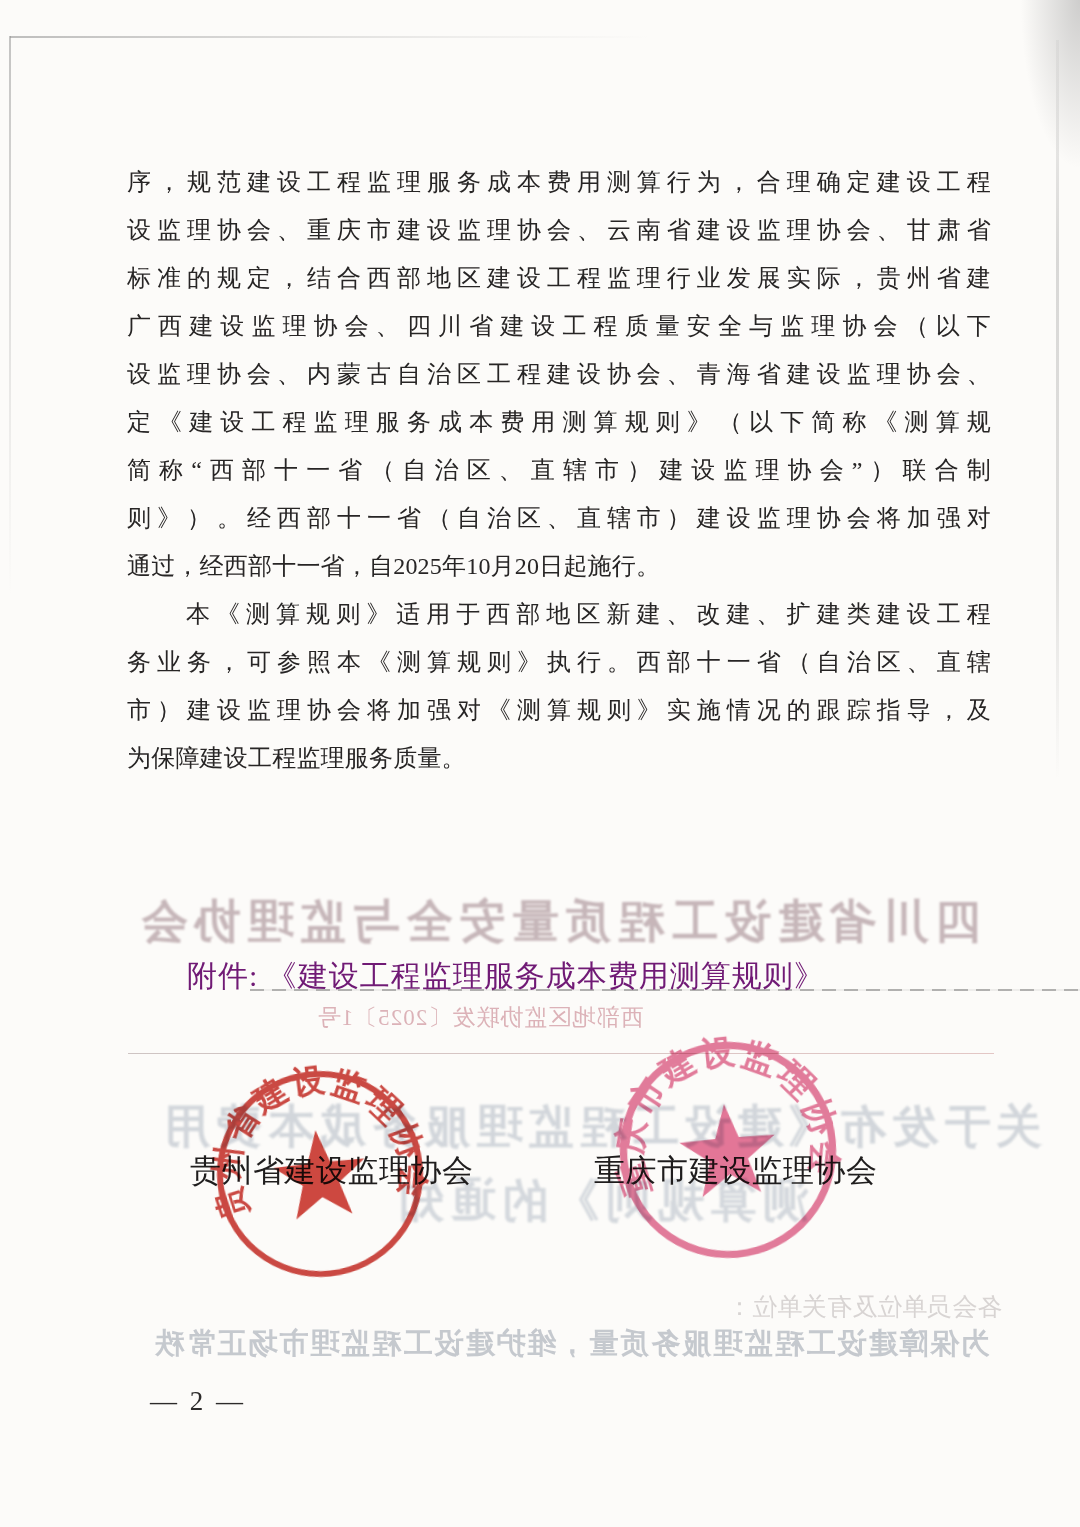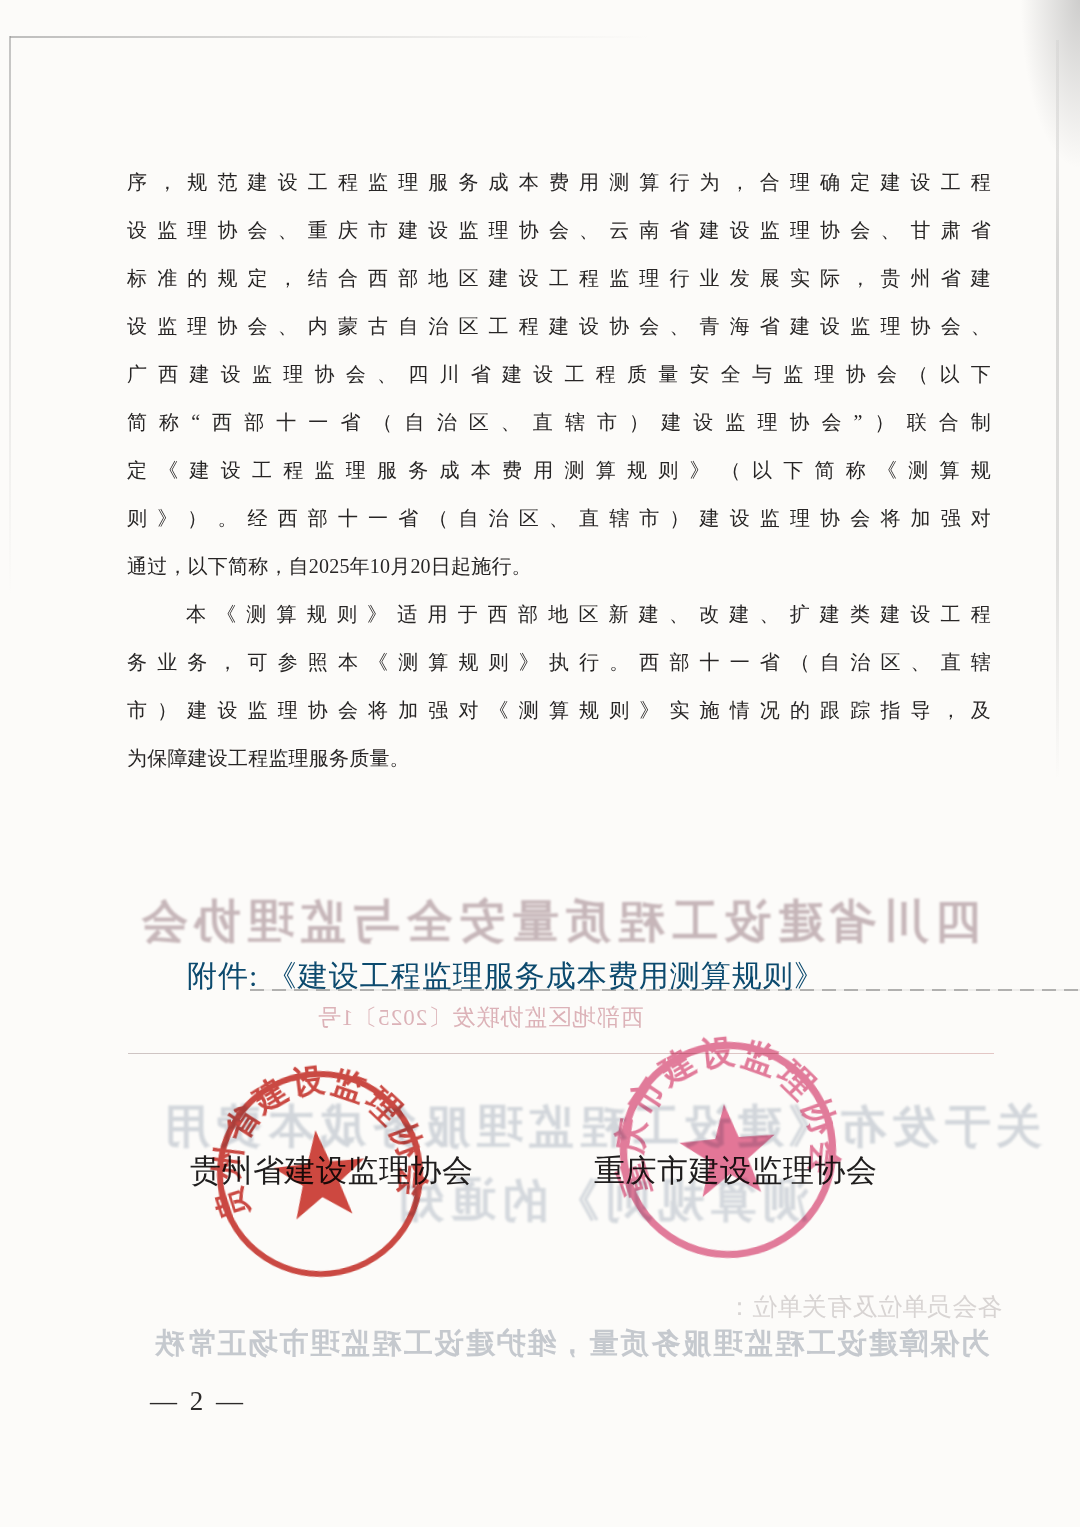--- a/index.html
+++ b/index.html
@@ -19,29 +19,29 @@
   #edge-left{left:9px;top:36px;width:2px;height:560px;
     background:linear-gradient(to bottom,rgba(140,140,140,.5),rgba(160,160,160,.1) 80%,transparent);}
   #edge-right{left:1056px;top:40px;width:3px;height:740px;
     background:linear-gradient(to bottom,rgba(150,150,150,.10),rgba(150,150,150,.35) 30%,rgba(150,150,150,.28) 70%,transparent);}
   #edge-corner{left:1020px;top:0;width:60px;height:170px;
     background:radial-gradient(ellipse at 100% 0%,rgba(150,150,150,.45),transparent 70%);}
 
   
   #text-block{
     position:absolute;left:127px;top:158px;width:864px;
-    font-size:20px;line-height:48px;color:#272525;
+    font-size:24px;line-height:48px;color:#272525;
     text-align:justify;text-justify:inter-character;
   }
   .line{height:48px;text-align:justify;text-align-last:justify;white-space:nowrap;letter-spacing:.2px;}
   .line.endline{text-align-last:left;}
   .line.indent{text-indent:59px;}
   #attachment-line{
     position:absolute;left:187px;top:956px;
-    font-size:30px;color:#0c4a6e;letter-spacing:1px;white-space:nowrap;
+    font-size:30px;color:#701a75;letter-spacing:1px;white-space:nowrap;
   }
 
   
   .mir{transform:scaleX(-1);position:absolute;pointer-events:none;white-space:nowrap;}
   #bt-assoc{left:122px;top:891px;width:872px;font-size:46px;font-weight:bold;
     letter-spacing:7px;color:rgba(146,114,122,.50);filter:blur(.8px);text-align:center;}
   #bt-docnum{left:150px;top:1002px;width:660px;font-size:23px;
     color:rgba(196,126,136,.58);filter:blur(.5px);text-align:center;letter-spacing:1px;}
   #bt-title1{left:125px;top:1096px;width:950px;font-size:46px;font-weight:bold;
     font-family:"Liberation Sans","DejaVu Sans",sans-serif;
@@ -95,26 +95,26 @@
   <div class="mir" id="bt-salutation">各会员单位及有关单位：</div>
   <div class="mir" id="bt-bodyline">为保障建设工程监理服务质量，维护建设工程监理市场正常秩</div>
 
   <div id="artifact-dashed"></div>
   <div id="artifact-line"></div>
 
   <div id="text-block">
     <div class="line">序，规范建设工程监理服务成本费用测算行为，合理确定建设工程</div>
     <div class="line">设监理协会、重庆市建设监理协会、云南省建设监理协会、甘肃省</div>
     <div class="line">标准的规定，结合西部地区建设工程监理行业发展实际，贵州省建</div>
+    <div class="line">广西建设监理协会、四川省建设工程质量安全与监理协会（以下</div>
     <div class="line">设监理协会、内蒙古自治区工程建设协会、青海省建设监理协会、</div>
-    <div class="line">广西建设监理协会、四川省建设工程质量安全与监理协会（以下</div>
+    <div class="line">定《建设工程监理服务成本费用测算规则》（以下简称《测算规</div>
     <div class="line">简称“西部十一省（自治区、直辖市）建设监理协会”）联合制</div>
-    <div class="line">定《建设工程监理服务成本费用测算规则》（以下简称《测算规</div>
     <div class="line">则》）。经西部十一省（自治区、直辖市）建设监理协会将加强对</div>
-    <div class="line endline">通过，以下简称，自2025年10月20日起施行。</div>
+    <div class="line endline">通过，经西部十一省，自2025年10月20日起施行。</div>
     <div class="line indent">本《测算规则》适用于西部地区新建、改建、扩建类建设工程</div>
     <div class="line">务业务，可参照本《测算规则》执行。西部十一省（自治区、直辖</div>
     <div class="line">市）建设监理协会将加强对《测算规则》实施情况的跟踪指导，及</div>
     <div class="line endline">为保障建设工程监理服务质量。</div>
   </div>
 
   <div id="attachment-line">附件: 《建设工程监理服务成本费用测算规则》</div>
 
   <div class="sig-name" id="sig-name-guizhou">贵州省建设监理协会</div>
   <div class="sig-name" id="sig-name-chongqing">重庆市建设监理协会</div>

